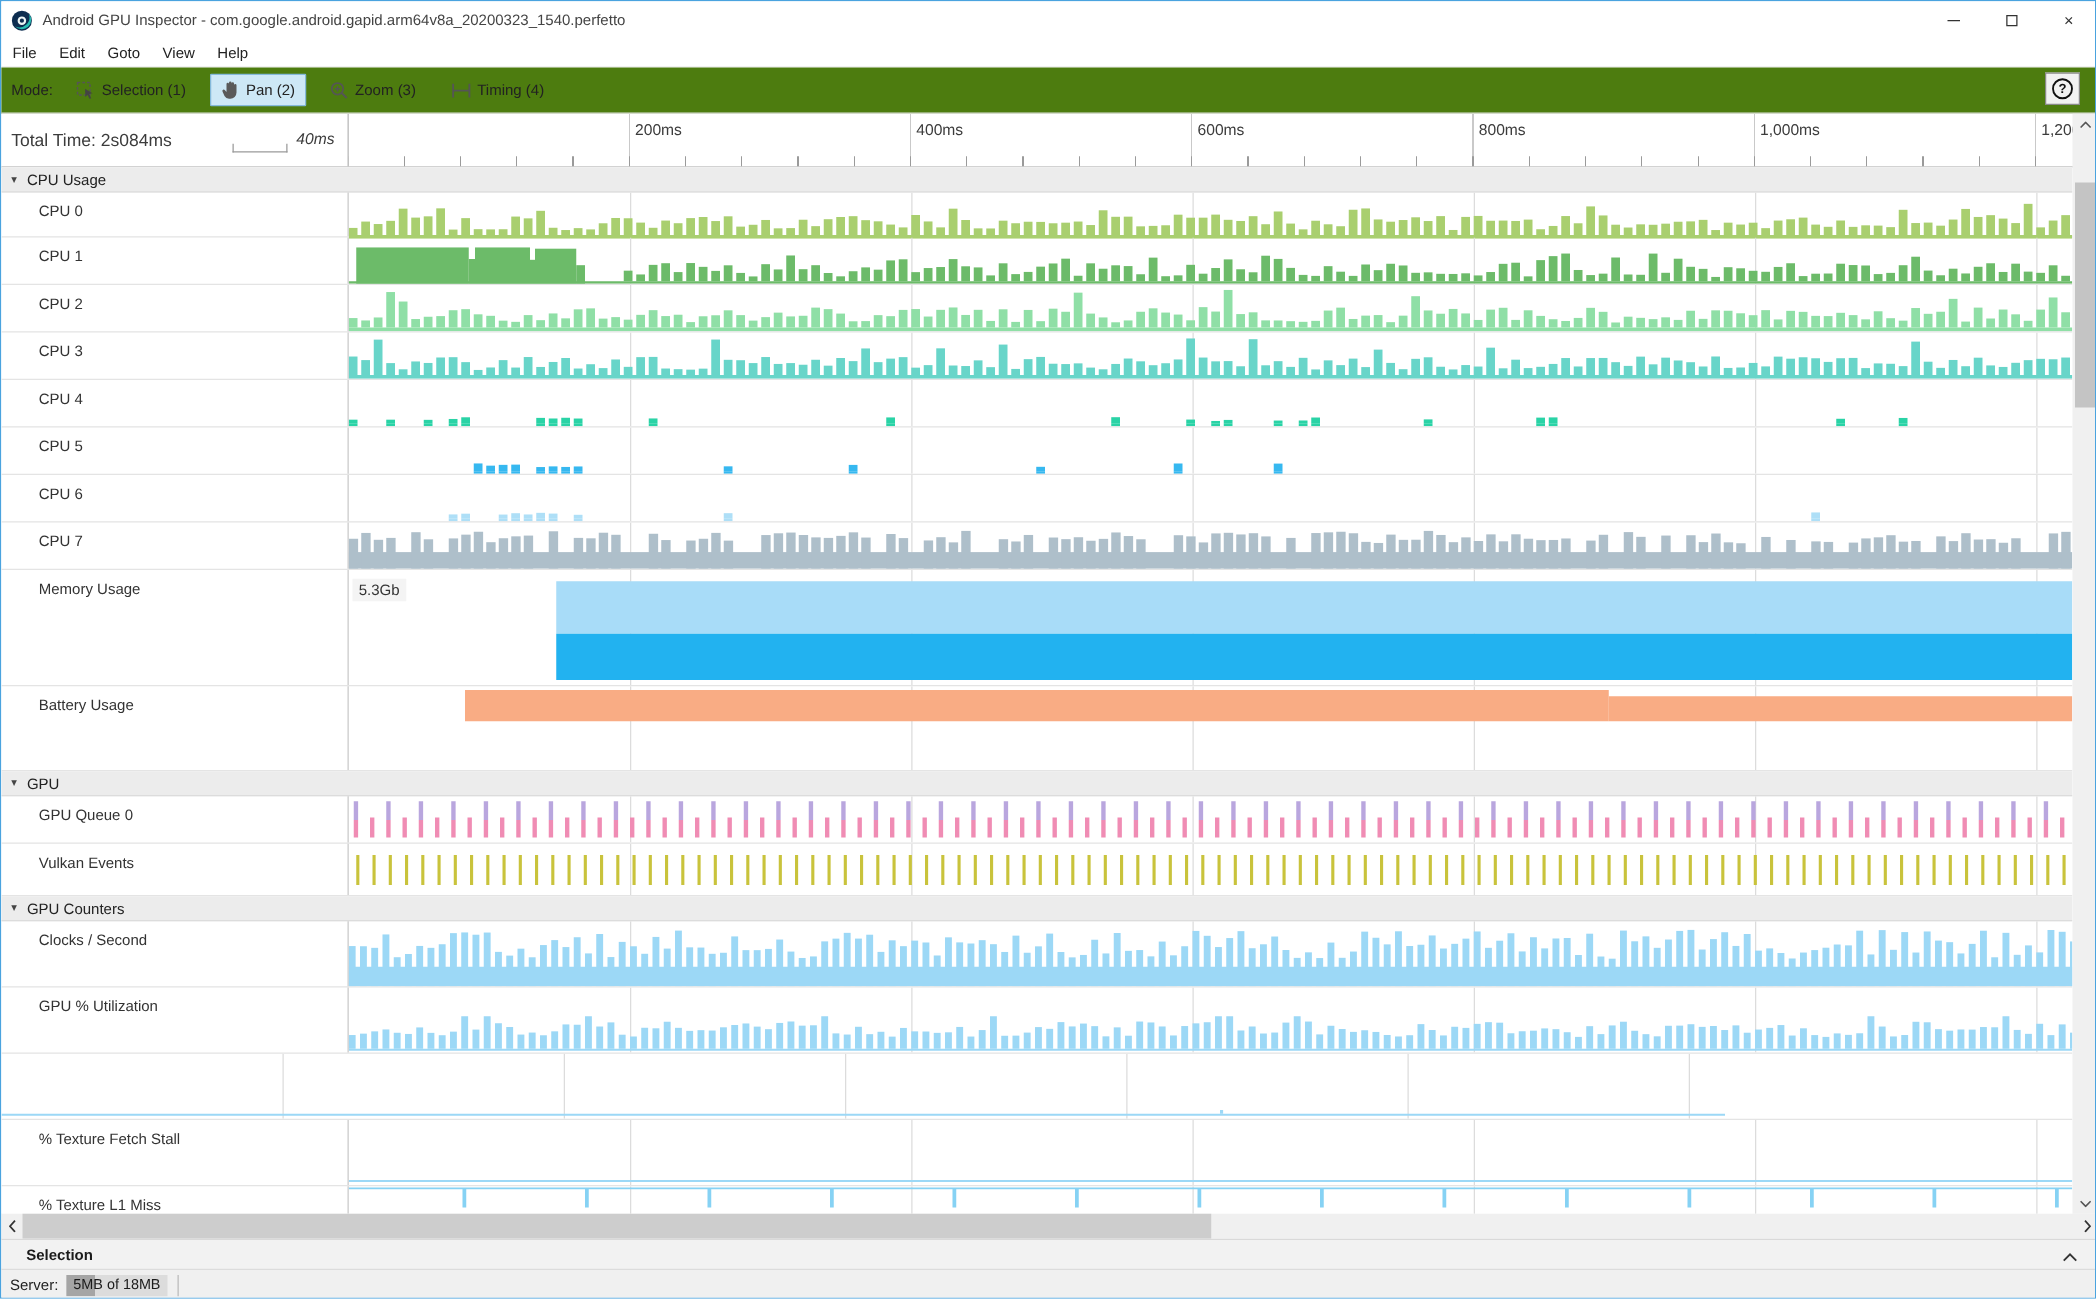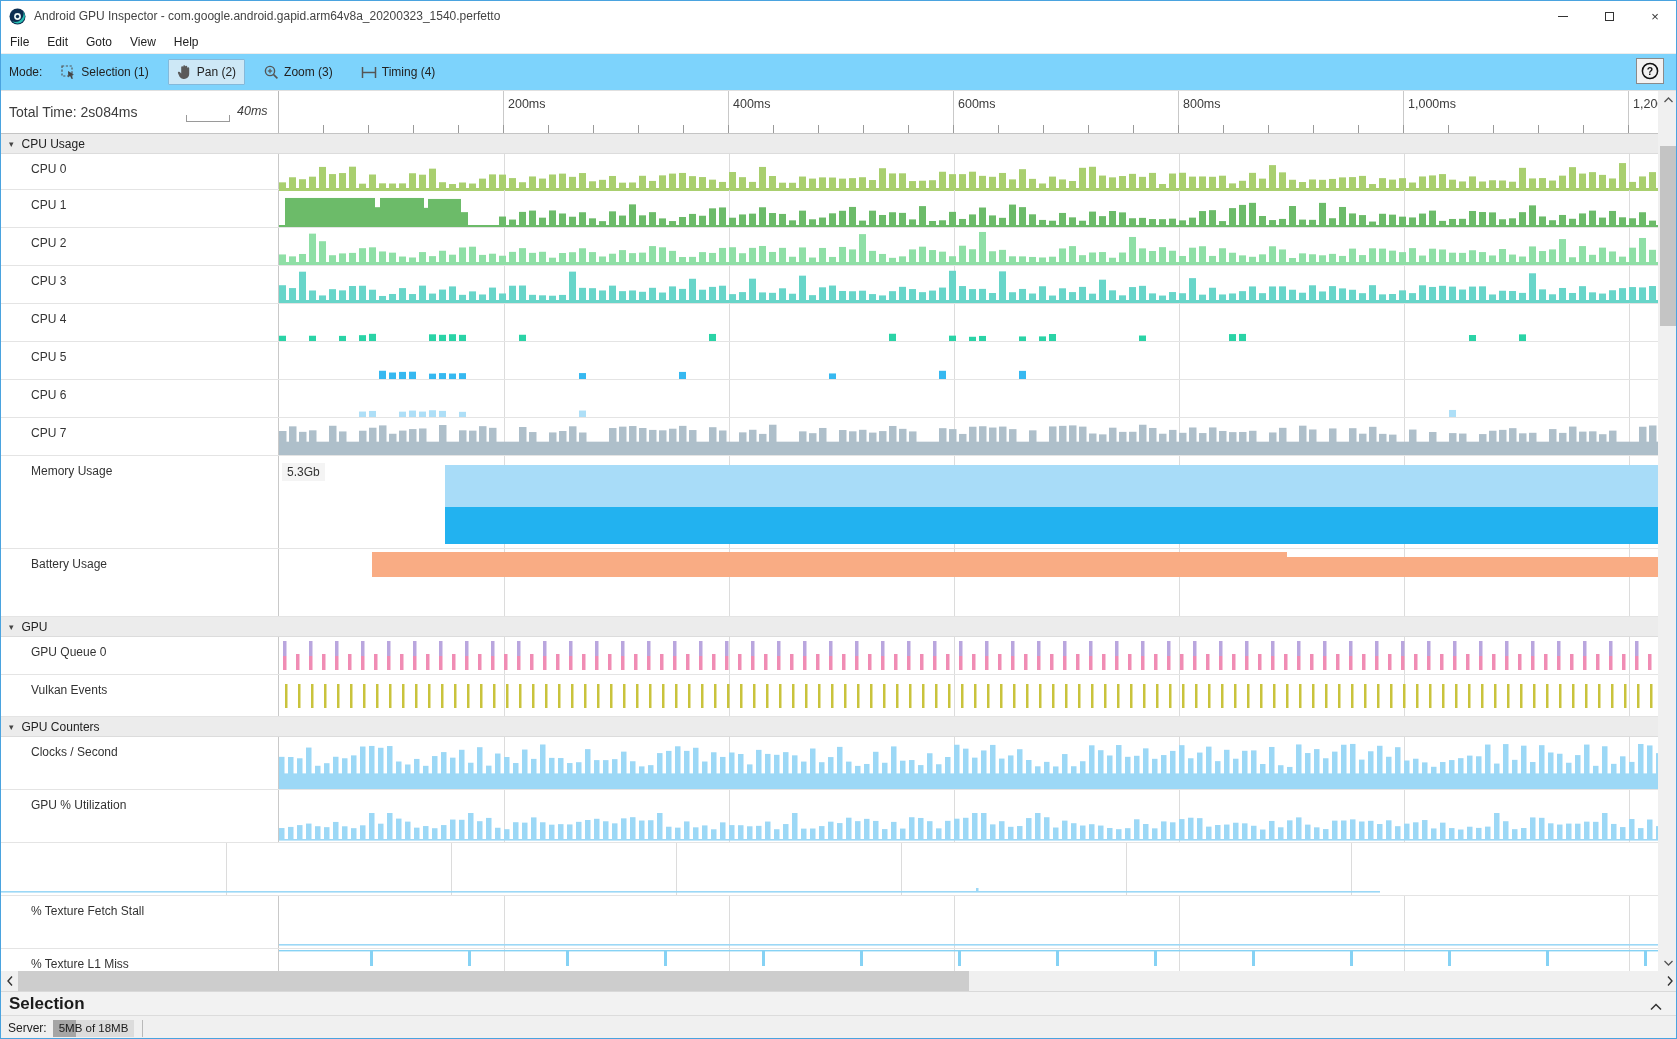--- a/index.html
+++ b/index.html
@@ -14,21 +14,21 @@
   #win-controls{position:absolute;right:0;top:0;height:30px;display:flex;}
   .win-btn{width:46px;height:30px;display:flex;align-items:center;justify-content:center;color:#333;font-size:13px;}
   .win-btn .sq{width:9px;height:9px;border:1px solid #333;}
   .win-btn .mn{width:10px;height:1px;background:#333;}
 
   
   #menubar{left:0;top:30px;width:1677px;height:23px;background:#fff;display:flex;align-items:center;border-bottom:1px solid #ededed;}
   .menu-item{padding:0 9px;font-size:12px;color:#222;height:100%;display:flex;align-items:center;cursor:default;}
 
   
-  #toolbar{left:0;top:53px;width:1677px;height:37px;background:#7dd3fc;border-bottom:1px solid #e0e0e0;display:flex;align-items:center;}
+  #toolbar{left:0;top:53px;width:1677px;height:37px;background:#4d7c0f;border-bottom:1px solid #e0e0e0;display:flex;align-items:center;}
   #mode-label{margin-left:8px;font-size:12px;color:#222;}
   .mode-btn{display:flex;align-items:center;gap:5px;margin-left:10px;padding:4px 8px;font-size:12px;color:#222;border:1px solid transparent;border-radius:1px;}
   .mode-btn.active{background:#cde8f6;border-color:#84b9da;}
   .mode-btn svg{display:block;}
   #help-btn{position:absolute;right:12px;top:57px;width:28px;height:26px;background:#f2f2f2;border:1px solid #8a8a8a;display:flex;align-items:center;justify-content:center;}
 
   
   #ruler{left:0;top:90px;width:1677px;height:43px;background:#fff;border-bottom:1px solid #c4c4c4;overflow:hidden;}
   #ruler-left{position:absolute;left:0;top:0;width:278px;height:43px;border-right:1px solid #b9b9b9;}
   #total-time{position:absolute;left:8px;top:13px;font-size:14px;color:#3c3c3c;}
@@ -54,21 +54,21 @@
 
   
   #vscroll{left:1657px;top:90px;width:20px;height:880px;background:#f0f0f0;}
   #vscroll-thumb{position:absolute;left:2px;top:55px;width:16px;height:180px;background:#c4c4c4;}
   .sb-arrow{position:absolute;display:flex;align-items:center;justify-content:center;}
   #hscroll{left:0;top:970px;width:1677px;height:20px;background:#f0f0f0;}
   #hscroll-thumb{position:absolute;left:17px;top:0px;width:951px;height:20px;background:#cdcdcd;}
 
   
   #selection-bar{left:0;top:990px;width:1677px;height:24px;background:#f2f2f2;border-top:1px solid #d9d9d9;display:flex;align-items:center;}
-  #selection-label{margin-left:8px;font-size:17px;font-weight:bold;color:#1b1b1b;}
+  #selection-label{margin-left:20px;font-size:12px;font-weight:bold;color:#1b1b1b;}
   #selection-collapse{position:absolute;right:14px;top:996px;}
   #statusbar{left:0;top:1014px;width:1677px;height:25px;background:#f0f0f0;border-top:1px solid #dcdcdc;display:flex;align-items:center;}
   #server-label{margin-left:7px;font-size:12px;color:#222;}
   #server-mem{position:relative;margin-left:6px;height:17px;background:#dcdcdc;display:flex;align-items:center;overflow:hidden;}
   #server-mem-fill{position:absolute;left:0;top:0;bottom:0;background:#a5a5a5;}
   #server-mem-text{position:relative;padding:0 6px;font-size:11.5px;color:#1b1b1b;white-space:nowrap;}
   #server-sep{width:1px;height:17px;background:#b9b9b9;margin-left:8px;}
 </style>
 </head>
 <body>

